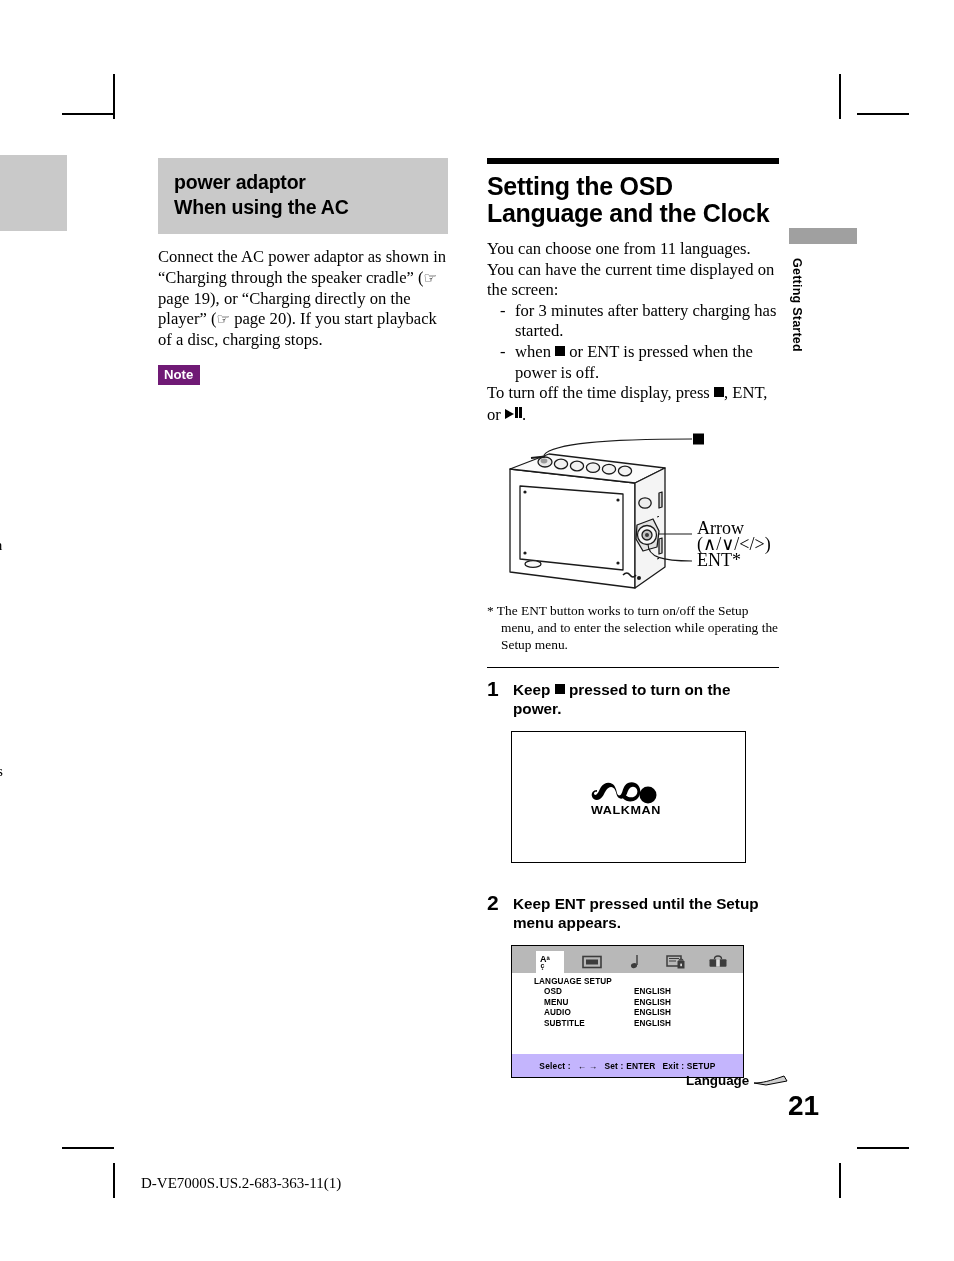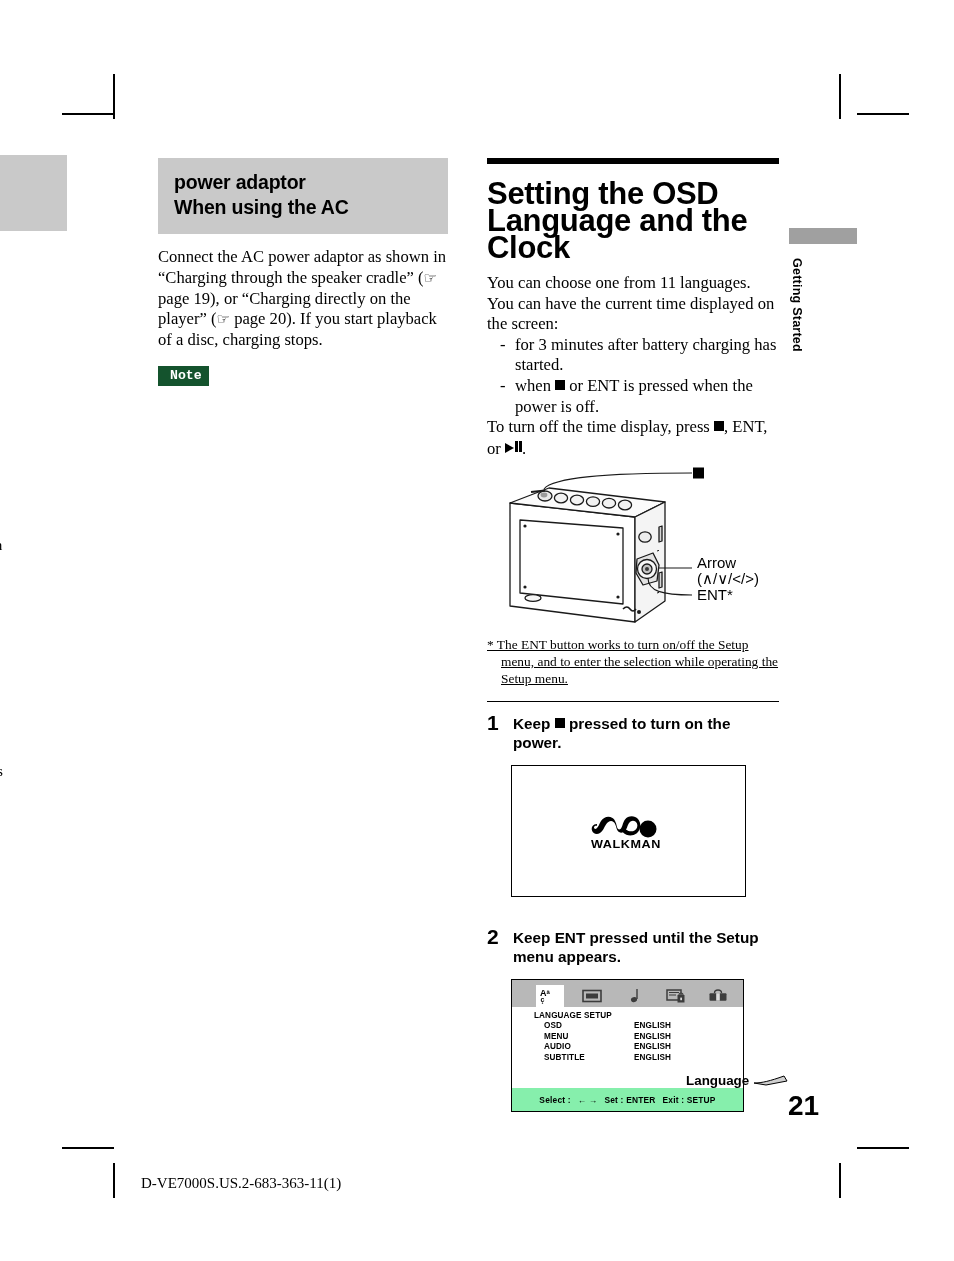--- a/index.html
+++ b/index.html
@@ -64,48 +64,48 @@
     padding: 12px 10px 14px 16px;
     letter-spacing: -0.2px;
   }
   #ac-body {
     font-size: 16.6px;
     line-height: 20.8px;
     margin-top: 13px;
   }
   .note-badge {
     display: inline-block;
-    background: #14532d;
+    background: #701a75;
     color: #fff;
-    font-family: Liberation Mono, monospace;
+    font-family: Liberation Sans, sans-serif;
     font-weight: bold;
     font-size: 13.2px;
     line-height: 13px;
-    padding: 3px 7px 4px 12px;
+    padding: 3px 7px 4px 6px;
   }
   #note-body {
     font-size: 13.4px;
     line-height: 16.8px;
     margin-top: 5px;
   }
 
   
   #right-col {
     position: absolute;
     left: 487px;
     top: 158px;
     width: 292px;
   }
   #osd-rule { height: 6px; background: #000; width: 292px; }
   #osd-title {
     font-family: "Liberation Sans", sans-serif;
     font-weight: bold;
-    font-size: 31px;
+    font-size: 25px;
     line-height: 27px;
-    margin-top: 16px;
+    margin-top: 9px;
     letter-spacing: -0.3px;
   }
   #osd-intro {
     font-size: 16.6px;
     line-height: 20.6px;
     margin-top: 12px;
   }
   ul.dashlist { list-style: none; margin: 0; padding: 0; }
   ul.dashlist li {
     font-size: 16.6px;
@@ -138,34 +138,33 @@
     border-bottom: 5.5px solid transparent;
     vertical-align: 0px;
   }
   .playpause .bar { display:inline-block; width: 3px; height: 11px; background:#000; vertical-align: 1px; margin-left:1px;}
 
   
   #device-fig { position: relative; margin-top: 6px; height: 168px; }
   #device-fig svg { position: absolute; left: 0; top: 0; }
   .lbl {
     position: absolute;
-    font-family: Liberation Sans, sans-serif;
-    font-size: 15px;
+    font-family: Liberation Serif, serif;
+    font-size: 18px;
     line-height: 15.5px;
     white-space: nowrap;
   }
 
   
   #footnote {
     font-size: 13.4px;
     line-height: 16.6px;
     margin-top: 4px;
     padding-left: 14px;
     text-indent: -14px;
-    text-decoration: underline;
   }
   .hr-thin { height: 1px; background: #000; margin-top: 14px; }
 
   
   .step { margin-top: 13px; position: relative; padding-left: 26px; }
   .step-num {
     position: absolute;
     left: 0; top: -4px;
     font-family: "Liberation Sans", sans-serif;
     font-weight: bold;
@@ -231,21 +230,21 @@
     font-weight: bold;
     line-height: 10.5px;
     letter-spacing: 0.1px;
     padding-left: 10px;
   }
   .osd-row .k { width: 90px; }
   #osd-hint {
     position: absolute;
     left: 0; right: 0; bottom: 0;
     height: 23px;
-    background: #86efac;
+    background: #c4b5fd;
     display: flex;
     align-items: center;
     justify-content: center;
     font-size: 8.4px;
     font-weight: bold;
     letter-spacing: 0.2px;
   }
   #osd-hint .gap { display:inline-block; width:7px; }
 
   

